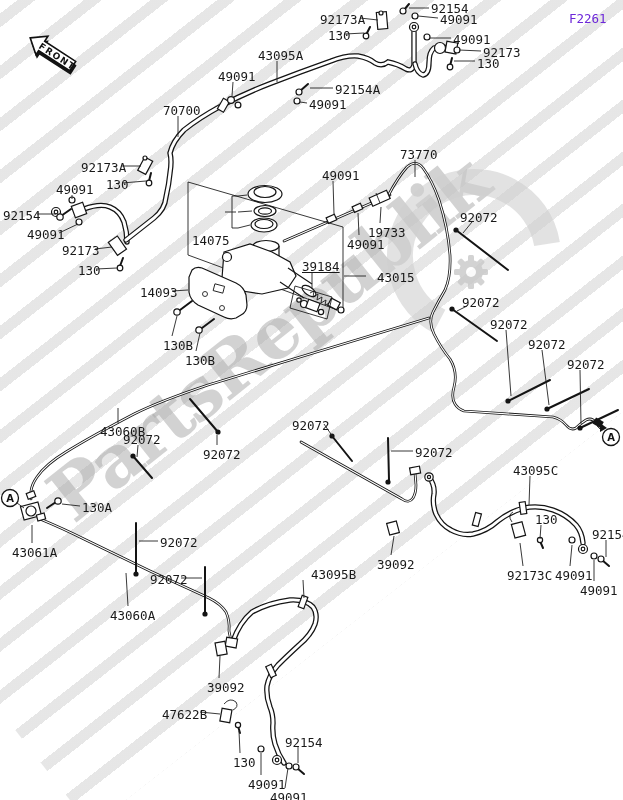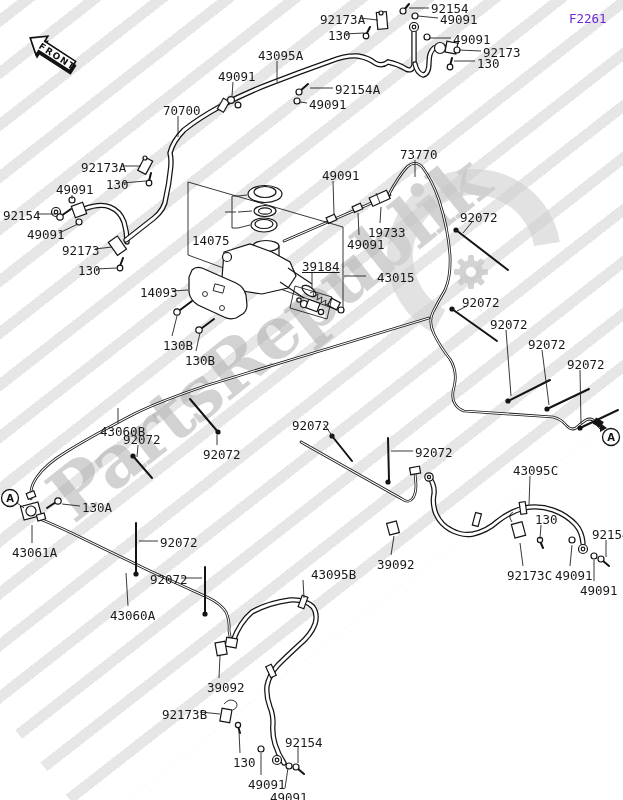--- a/index.html
+++ b/index.html
@@ -391,21 +391,21 @@
       <span class="plabel" style="left: 110px; top: 608px;">43060A</span>
       <span class="plabel" style="left: 513px; top: 463px;">43095C</span>
       <span class="plabel" style="left: 535px; top: 512px;">130</span>
       <span class="plabel" style="left: 592px; top: 527px;">92154</span>
       <span class="plabel" style="left: 507px; top: 568px;">92173C</span>
       <span class="plabel" style="left: 555px; top: 568px;">49091</span>
       <span class="plabel" style="left: 580px; top: 583px;">49091</span>
       <span class="plabel" style="left: 285px; top: 567px; margin-left: 26px;">43095B</span>
       <span class="plabel" style="left: 377px; top: 557px;">39092</span>
       <span class="plabel" style="left: 207px; top: 680px;">39092</span>
-      <span class="plabel" style="left: 162px; top: 707px;">92173B</span>
+      <span class="plabel" style="left: 162px; top: 707px;">47622B</span>
       <span class="plabel" style="left: 233px; top: 755px;">130</span>
       <span class="plabel" style="left: 285px; top: 735px;">92154</span>
       <span class="plabel" style="left: 248px; top: 777px;">49091</span>
       <span class="plabel" style="left: 270px; top: 790px;">49091</span>
     </div>
 
   <span class="figcode">F2261</span>
 </div>
 
 </body></html>

